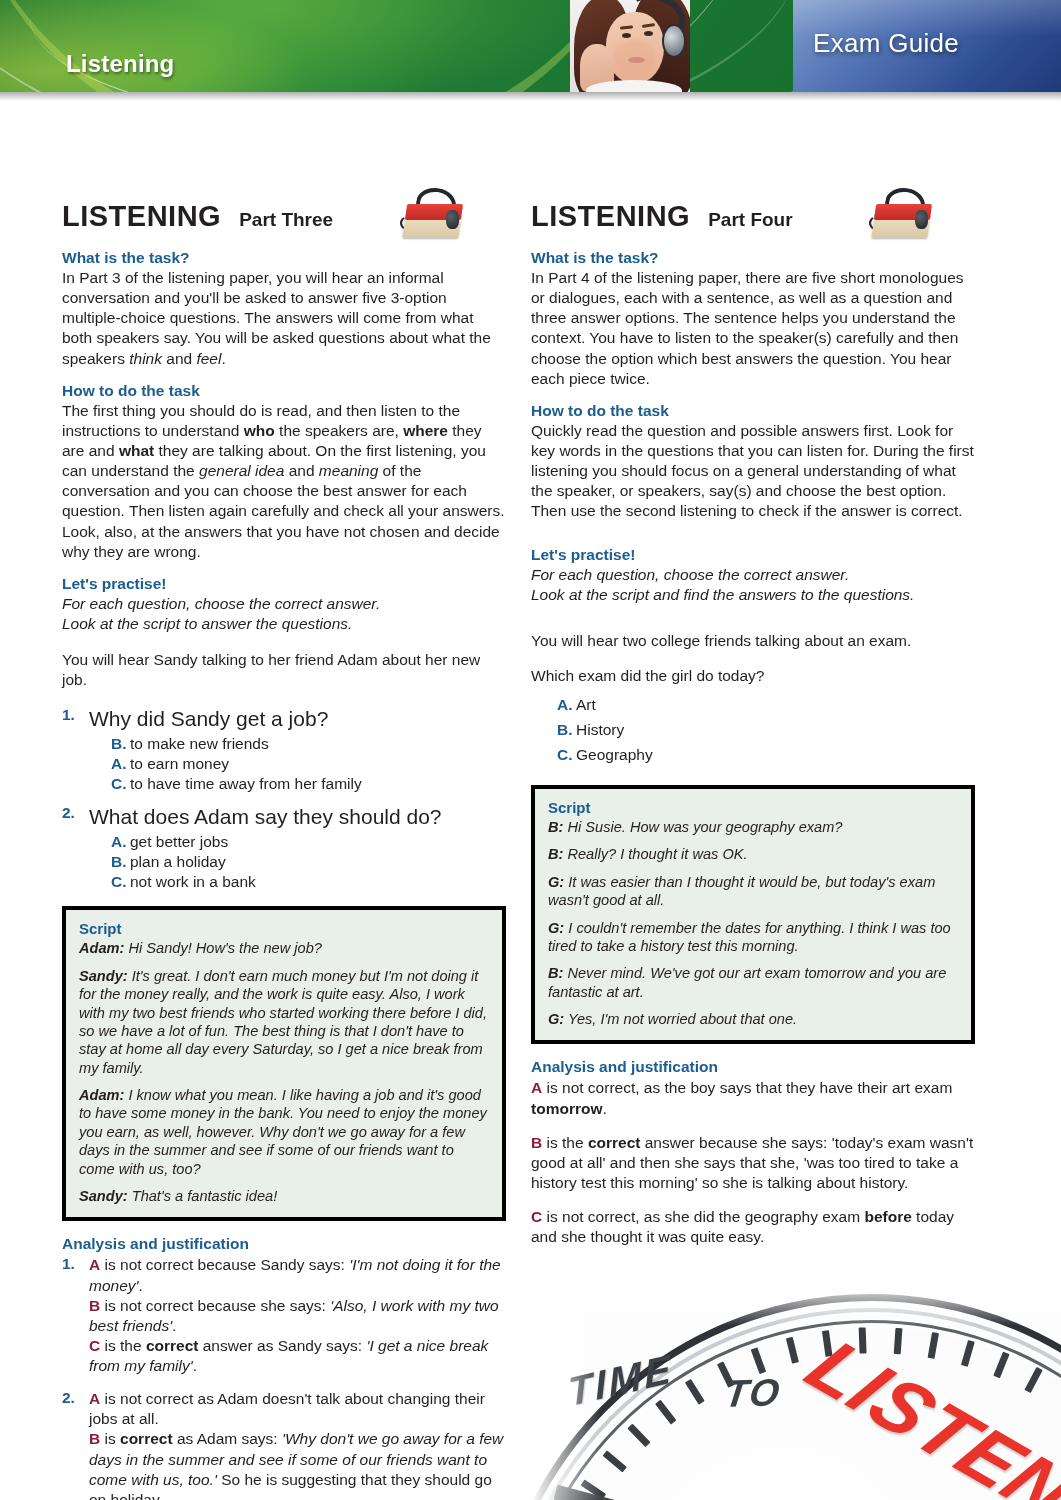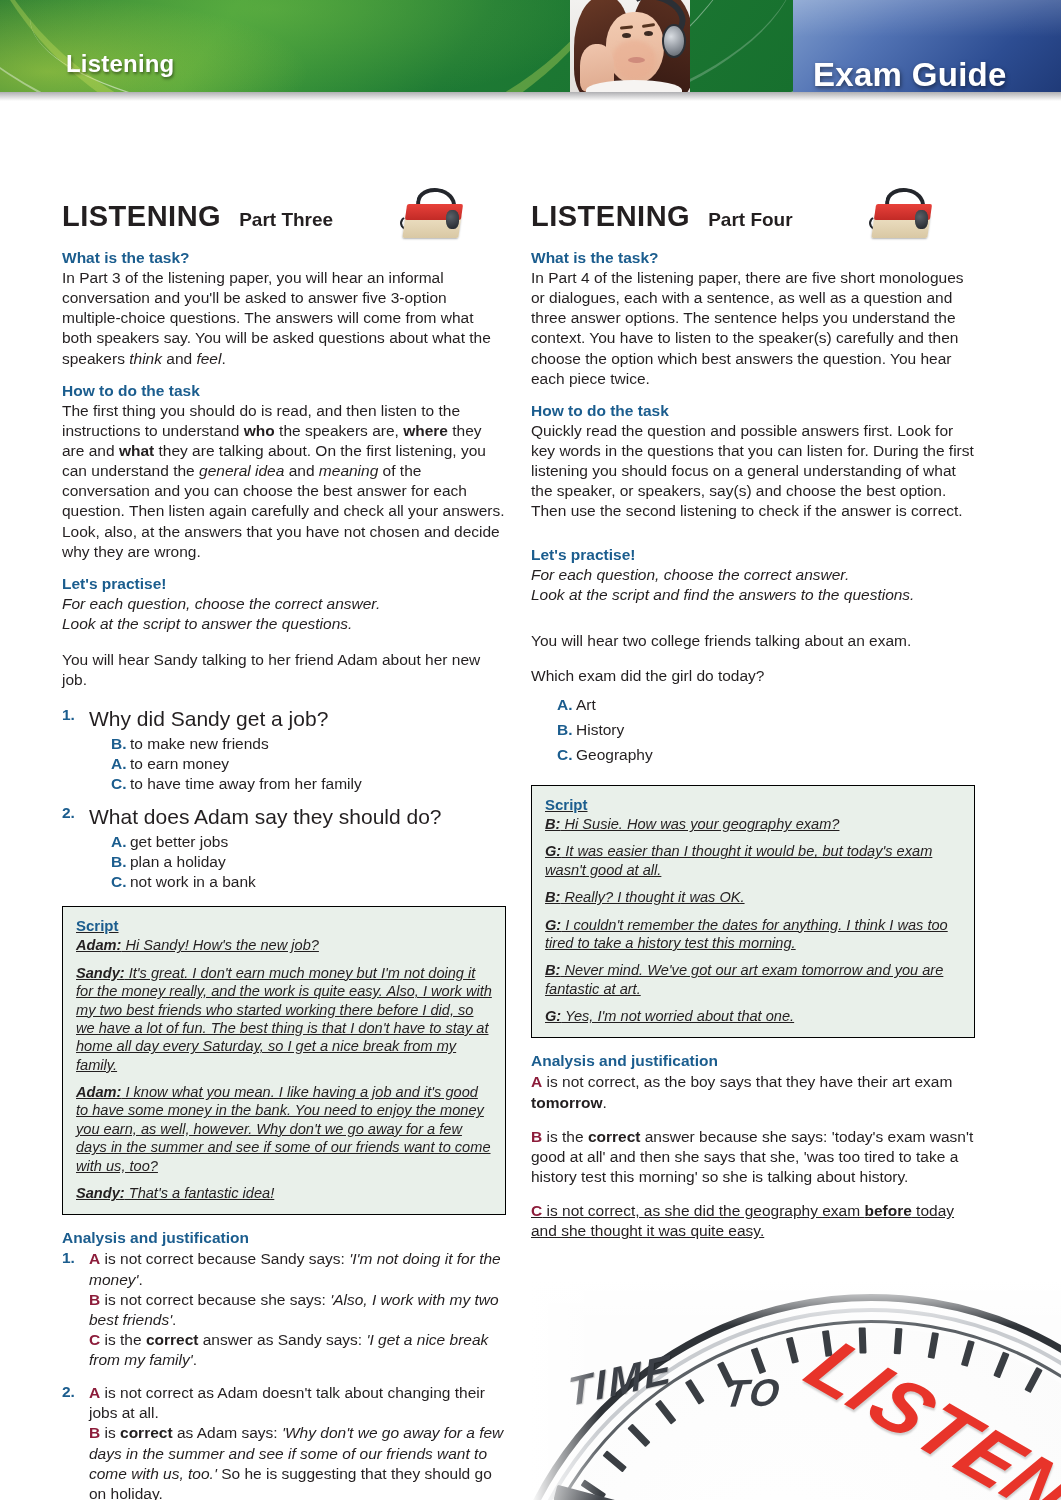--- a/index.html
+++ b/index.html
@@ -86,22 +86,22 @@
     background:linear-gradient(180deg, rgba(255,255,255,.18) 0%, rgba(255,255,255,0) 100%);
   }
   .banner-label-left {
     position: absolute; left: 66px; top: 50px;
     font-size: 24px; font-weight: bold; color: #ffffff;
     letter-spacing: .2px;
     text-shadow: 1px 2px 3px rgba(0,0,0,.45);
     z-index: 4;
   }
   .banner-label-right {
-    position: absolute; left: 813px; top: 56px;
-    font-size: 33px; font-weight: bold; color: #ffffff;
+    position: absolute; left: 813px; top: 28px;
+    font-size: 26px; font-weight: normal; color: #ffffff;
     letter-spacing: .3px;
     text-shadow: 1px 2px 4px rgba(0,0,0,.5);
     z-index: 4;
   }
   .banner-shadow {
     position: absolute; left:0; top: 92px; width: 1061px; height: 9px;
     background: linear-gradient(180deg, rgba(110,110,115,.55) 0%, rgba(255,255,255,0) 100%);
     z-index: 3;
   }
 
@@ -166,44 +166,43 @@
   }
   .qtext { font-size: 21px; line-height: 1.28; }
   ul.opts { list-style: none; margin: 1px 0 0 0; padding: 0 0 0 22px; }
   ul.opts li { font-size: 15.5px; line-height: 1.30; }
   .olet { font-weight: bold; color: #1b5d8e; display:inline-block; min-width: 19px; }
   ul.opts.plain { padding-left: 26px; }
   ul.opts.plain li { margin-bottom: 5px; }
 
   
   .script-box {
-    border: 1px solid #000000;
+    border: 4px solid #000000;
     background: #e9f0ea;
     padding: 10px 13px 12px 13px;
     margin-top: 14px;
-    text-decoration: underline;
   }
   .script-title { font-size: 15px; font-weight: bold; color: #1b5d8e; margin-bottom: 2px; }
   .script-line {
     font-size: 14.6px; line-height: 1.26; font-style: italic;
     margin-bottom: 9px;
   }
   .script-line:last-child { margin-bottom: 0; }
   .spk { font-weight: bold; font-style: italic; }
 
   
   .analysis-title { font-size: 15.5px; font-weight: bold; color: #1b5d8e; margin: 14px 0 2px 0; }
   ol.alist { margin: 0; padding: 0; list-style: none; }
   ol.alist > li { position: relative; padding-left: 27px; margin-bottom: 13px; }
   ol.alist > li:last-child { margin-bottom: 0; }
   .anum { position:absolute; left:0; top:0; font-size:15.5px; font-weight:bold; color:#1b5d8e; }
   .aline { font-size: 15.5px; line-height: 1.30; }
   .alet { font-weight: bold; color: #8c1c3a; }
   .aplain { font-size:15.5px; line-height:1.30; margin-bottom: 14px; }
-  .aplain:last-child { margin-bottom: 0; text-decoration: underline; }
+  .aplain:last-child { margin-bottom: 0; }
 
   
   .clock-img {
     position: absolute;
     left: 531px; top: 1188px;
     width: 530px; height: 312px;
     overflow: hidden;
     background: #ffffff;
   }
   .clock-inner { position:absolute; inset:0; background:#fdfdfd; }
@@ -400,22 +399,22 @@
 
     <ul class="opts plain" style="margin-top:8px">
       <li><span class="olet">A.</span><span>Art</span></li>
       <li><span class="olet">B.</span><span>History</span></li>
       <li><span class="olet">C.</span><span>Geography</span></li>
     </ul>
 
     <div class="script-box" style="margin-top:20px">
       <div class="script-title">Script</div>
       <div class="script-line"><span class="spk">B:</span><span> Hi Susie. How was your geography exam?</span></div>
+      <div class="script-line"><span class="spk">B:</span><span> Really? I thought it was OK.</span></div>
       <div class="script-line"><span class="spk">G:</span><span> It was easier than I thought it would be, but today's exam wasn't good at all.</span></div>
-      <div class="script-line"><span class="spk">B:</span><span> Really? I thought it was OK.</span></div>
       <div class="script-line"><span class="spk">G:</span><span> I couldn't remember the dates for anything. I think I was too tired to take a history test this morning.</span></div>
       <div class="script-line"><span class="spk">B:</span><span> Never mind. We've got our art exam tomorrow and you are fantastic at art.</span></div>
       <div class="script-line"><span class="spk">G:</span><span> Yes, I'm not worried about that one.</span></div>
     </div>
 
     <div class="analysis-title">Analysis and justification</div>
     <div class="aplain"><span class="alet">A</span><span> is not correct, as the boy says that they have their art exam </span><span class="bold">tomorrow</span><span>.</span></div>
     <div class="aplain"><span class="alet">B</span><span> is the </span><span class="bold">correct</span><span> answer because she says: 'today's exam wasn't good at all' and then she says that she, 'was too tired to take a history test this morning' so she is talking about history.</span></div>
     <div class="aplain"><span class="alet">C</span><span> is not correct, as she did the geography exam </span><span class="bold">before</span><span> today and she thought it was quite easy.</span></div>
   </div>

